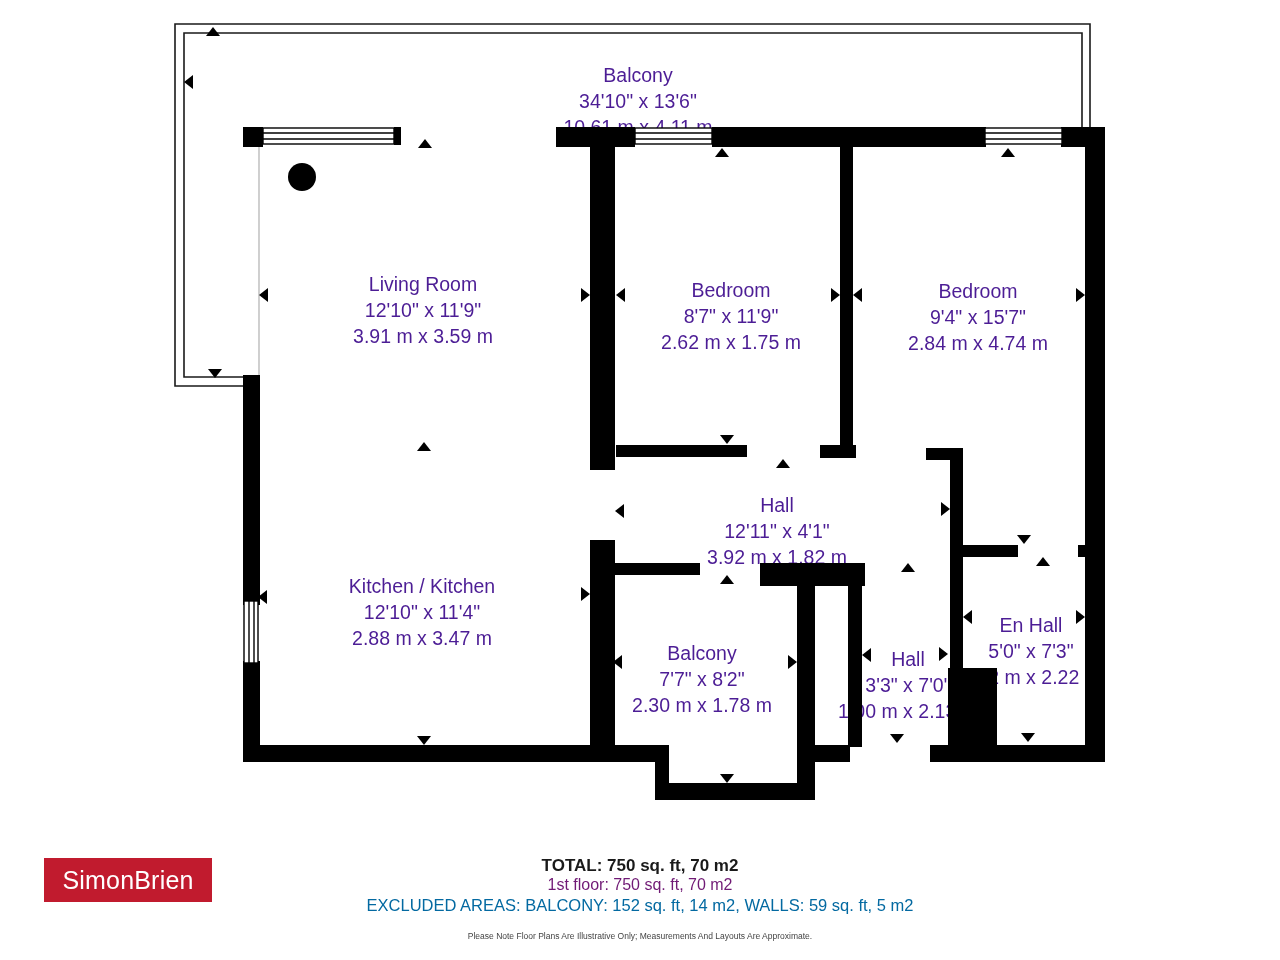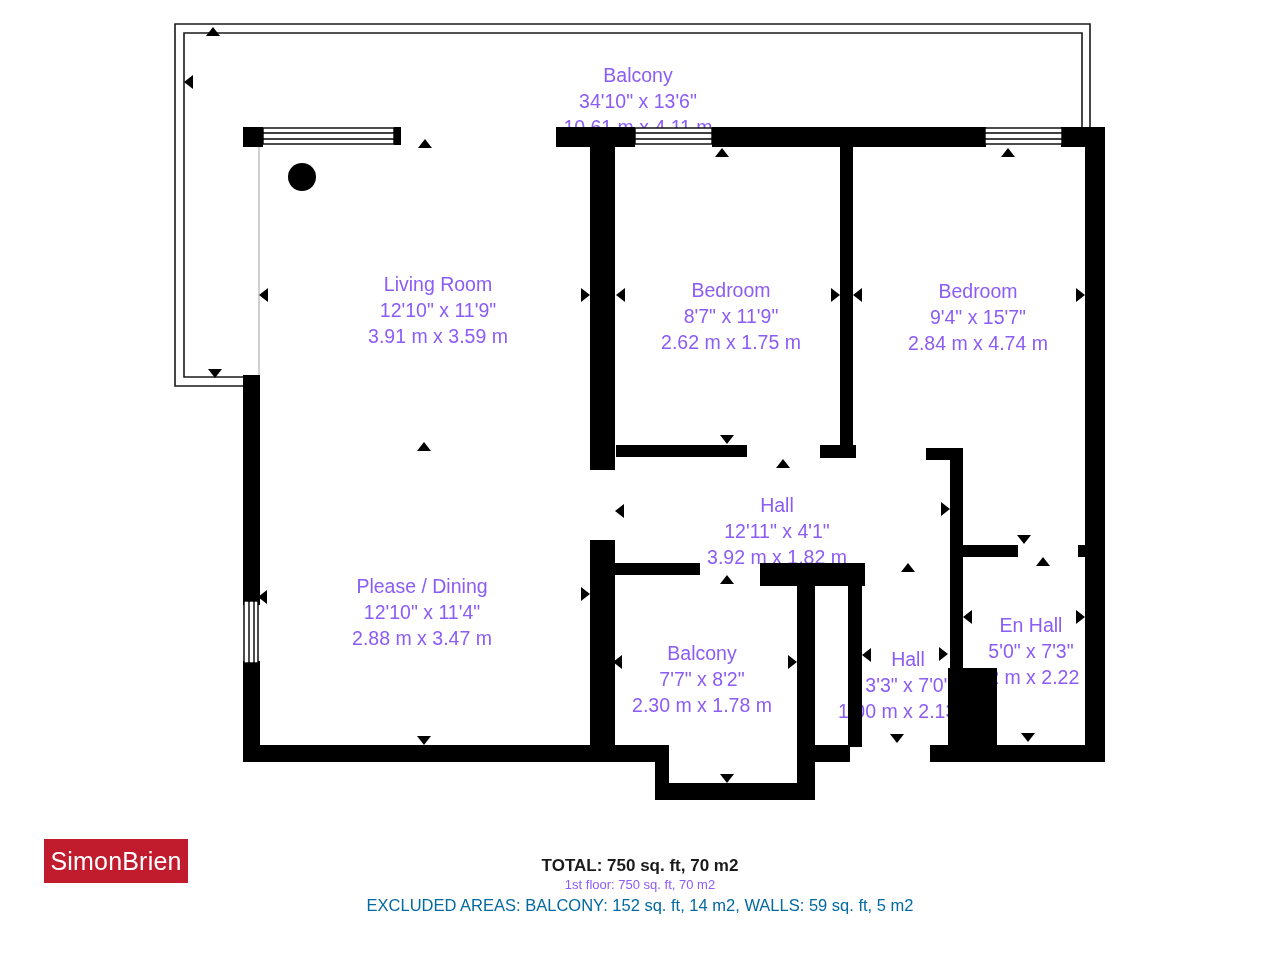--- a/index.html
+++ b/index.html
@@ -2,67 +2,67 @@
 <html><head>
 <meta charset="utf-8">
 <style>
   html,body{margin:0;padding:0;background:#ffffff;}
   body{
     width:1280px;height:960px;position:relative;overflow:hidden;
     font-family:"Liberation Sans", sans-serif;color:#333;
   }
   .plan-label{
     position:absolute;transform:translateX(-50%);
-    text-align:center;font-size:19.5px;line-height:26px;color:#8b5cf6;
+    text-align:center;font-size:19.5px;line-height:26px;color:#4c1d95;
     white-space:nowrap;z-index:1;
   }
   .walls-layer{position:absolute;left:0;top:0;z-index:2;pointer-events:none;}
   .footer{
     position:absolute;left:0;right:0;top:856px;text-align:center;z-index:3;
   }
   .footer .total{font-size:17px;font-weight:bold;line-height:19px;color:#1a1a1a;}
-  .footer .floor{font-size:13px;line-height:20px;color:#8b5cf6;}
+  .footer .floor{font-size:16px;line-height:20px;color:#701a75;}
   .footer .excluded{font-size:16.5px;line-height:20px;color:#0369a1;}
   .footer .disclaimer{font-size:8.5px;line-height:10px;margin-top:16px;color:#444;}
   .logo{
-    position:absolute;left:44px;top:839px;width:144px;height:44px;z-index:4;
+    position:absolute;left:44px;top:858px;width:168px;height:44px;z-index:4;
     display:flex;align-items:center;justify-content:center;
   }
   .logo span{font-size:25px;color:#fff;letter-spacing:0.2px;}
 </style>
 </head>
 <body>
 
 <div class="plan-label" style="left:638px;top:62px">
   <div>Balcony</div>
   <div>34'10" x 13'6"</div>
   <div>10.61 m x 4.11 m</div>
 </div>
-<div class="plan-label" style="left:438px;top:271px">
+<div class="plan-label" style="left:423px;top:271px">
   <div>Living Room</div>
   <div>12'10" x 11'9"</div>
   <div>3.91 m x 3.59 m</div>
 </div>
 <div class="plan-label" style="left:731px;top:277px">
   <div>Bedroom</div>
   <div>8'7" x 11'9"</div>
   <div>2.62 m x 1.75 m</div>
 </div>
 <div class="plan-label" style="left:978px;top:278px">
   <div>Bedroom</div>
   <div>9'4" x 15'7"</div>
   <div>2.84 m x 4.74 m</div>
 </div>
 <div class="plan-label" style="left:777px;top:492px">
   <div>Hall</div>
   <div>12'11" x 4'1"</div>
   <div>3.92 m x 1.82 m</div>
 </div>
 <div class="plan-label" style="left:422px;top:573px">
-  <div>Please / Dining</div>
+  <div>Kitchen / Kitchen</div>
   <div>12'10" x 11'4"</div>
   <div>2.88 m x 3.47 m</div>
 </div>
 <div class="plan-label" style="left:702px;top:640px">
   <div>Balcony</div>
   <div>7'7" x 8'2"</div>
   <div>2.30 m x 1.78 m</div>
 </div>
 <div class="plan-label" style="left:908px;top:646px">
   <div>Hall</div>
@@ -177,17 +177,18 @@
     <polygon points="1085,617 1076,610 1076,624"></polygon>
     <polygon points="950,509 941,502 941,516"></polygon>
     <polygon points="590,594 581,587 581,601"></polygon>
   </g>
 </svg>
 
 <div class="footer">
   <div class="total">TOTAL: 750 sq. ft, 70 m2</div>
   <div class="floor">1st floor: 750 sq. ft, 70 m2</div>
   <div class="excluded">EXCLUDED AREAS: BALCONY: 152 sq. ft, 14 m2, WALLS: 59 sq. ft, 5 m2</div>
+  <div class="disclaimer">Please Note Floor Plans Are Illustrative Only; Measurements And Layouts Are Approximate.</div>
 </div>
 
 <div class="logo" id="logo-box" style="background: rgb(193, 27, 46);">
   <span style="color: rgb(255, 255, 255);">SimonBrien</span>
 </div>
 
 </body></html>

